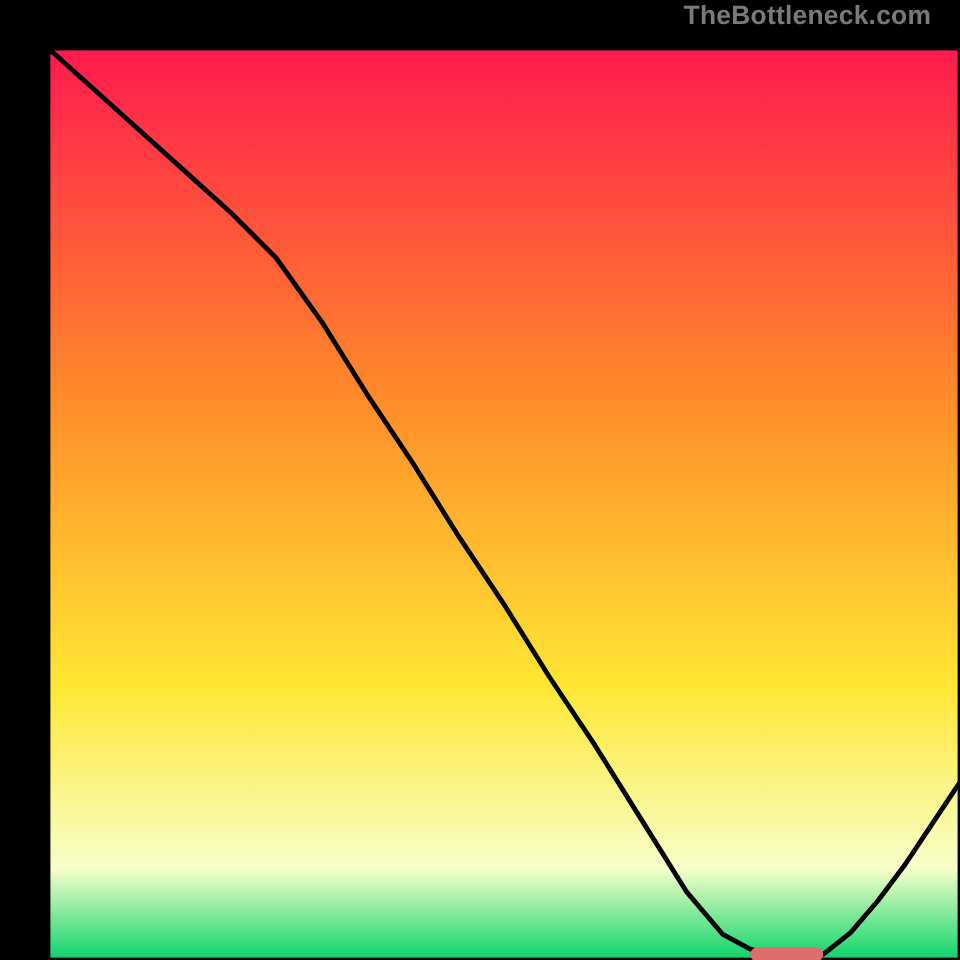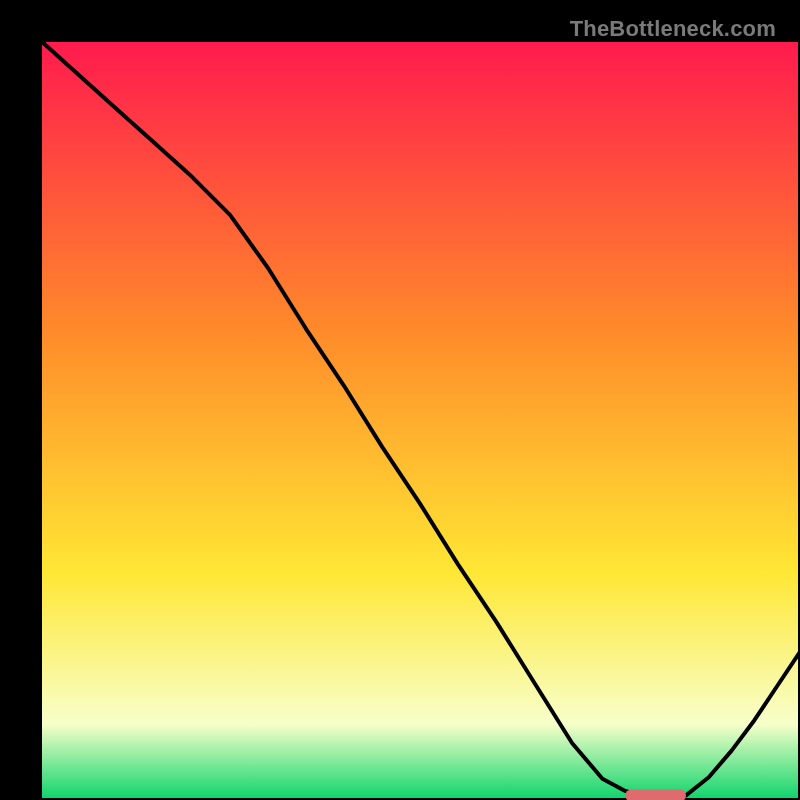--- a/index.html
+++ b/index.html
@@ -21,21 +21,20 @@
   }
   .watermark {
     position: absolute;
     top: 0;
     right: 24px;
     color: #7a7a7a;
     font-size: 22px;
     font-weight: bold;
     letter-spacing: 0.2px;
     user-select: none;
-    margin-top: 16px;
   }
   .plot {
     position: absolute;
     left: 20px;
     top: 20px;
     width: 760px;
     height: 760px;
   }
 </style>
 </head>

